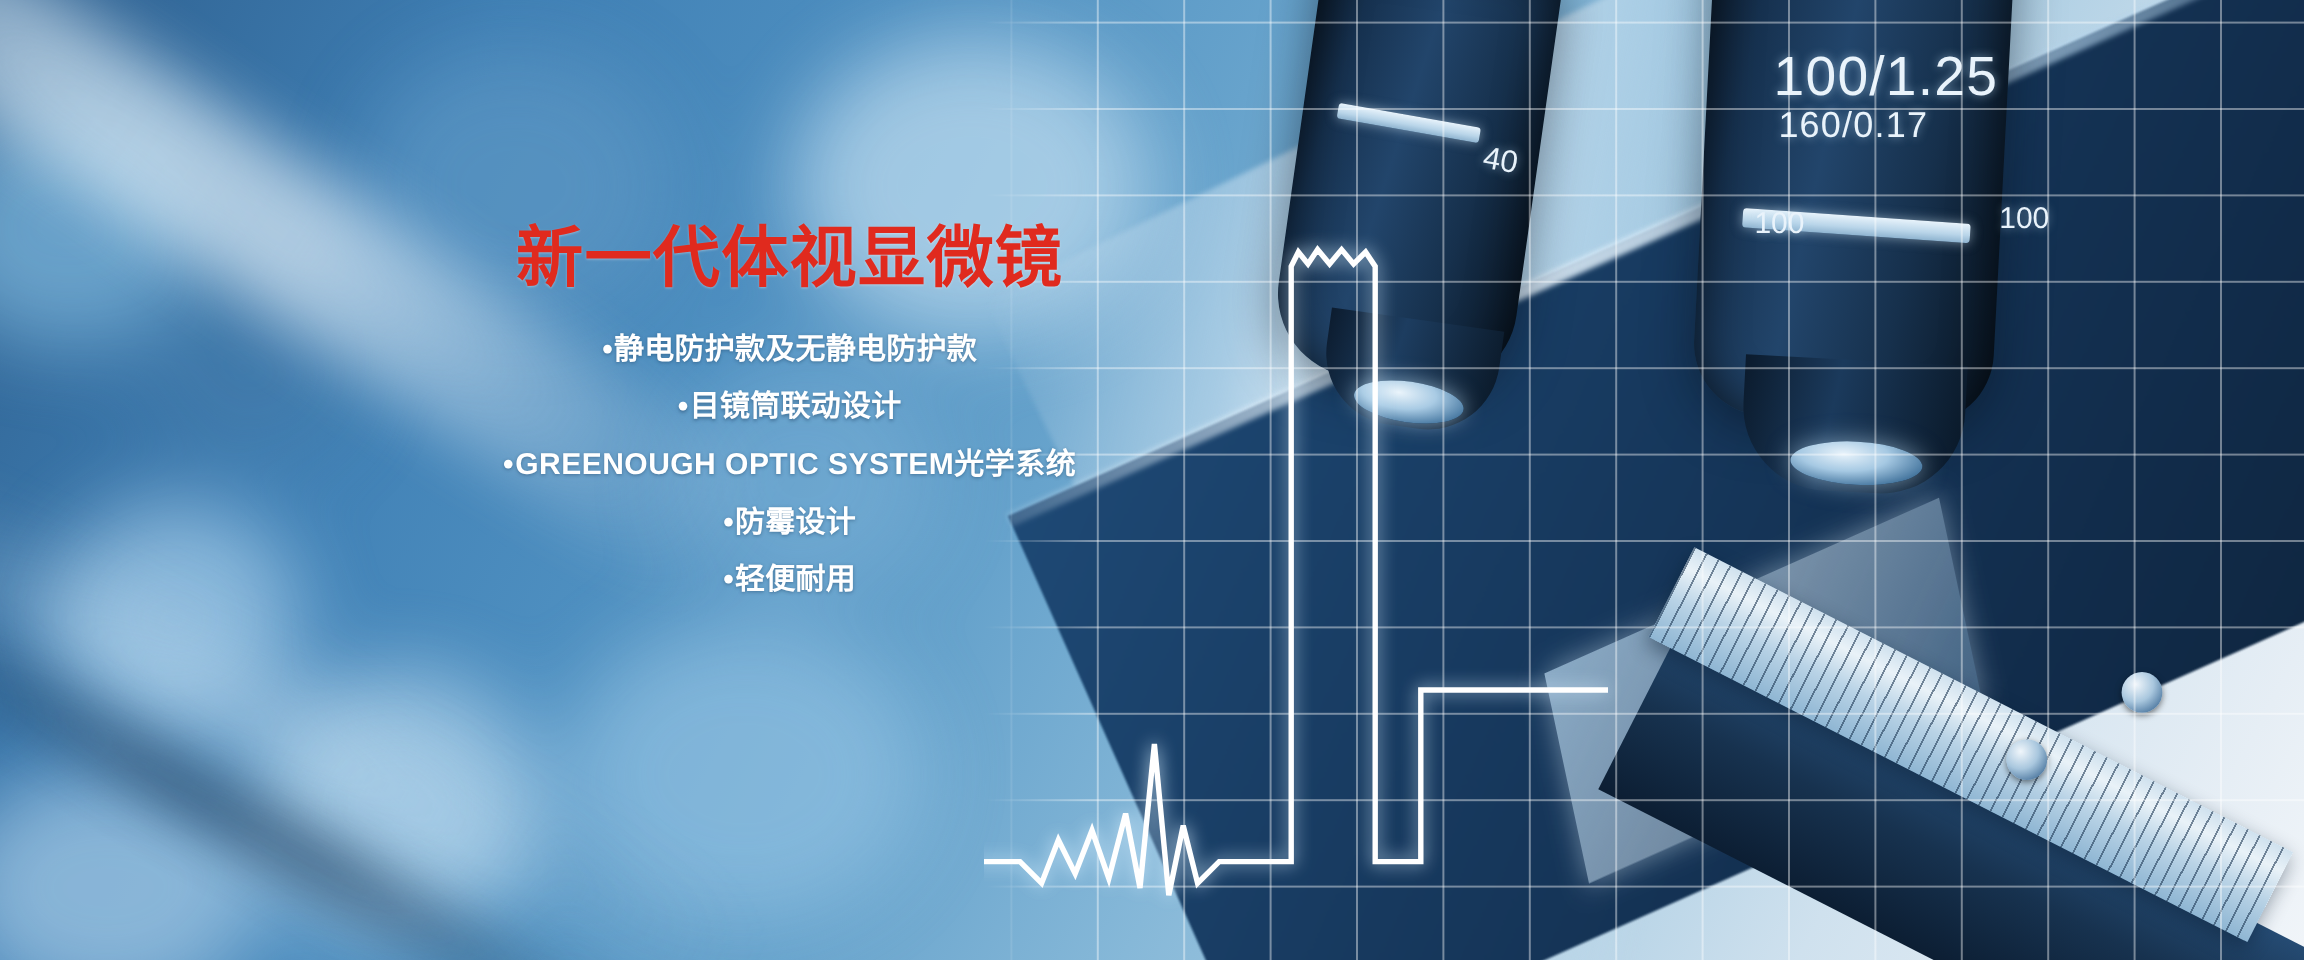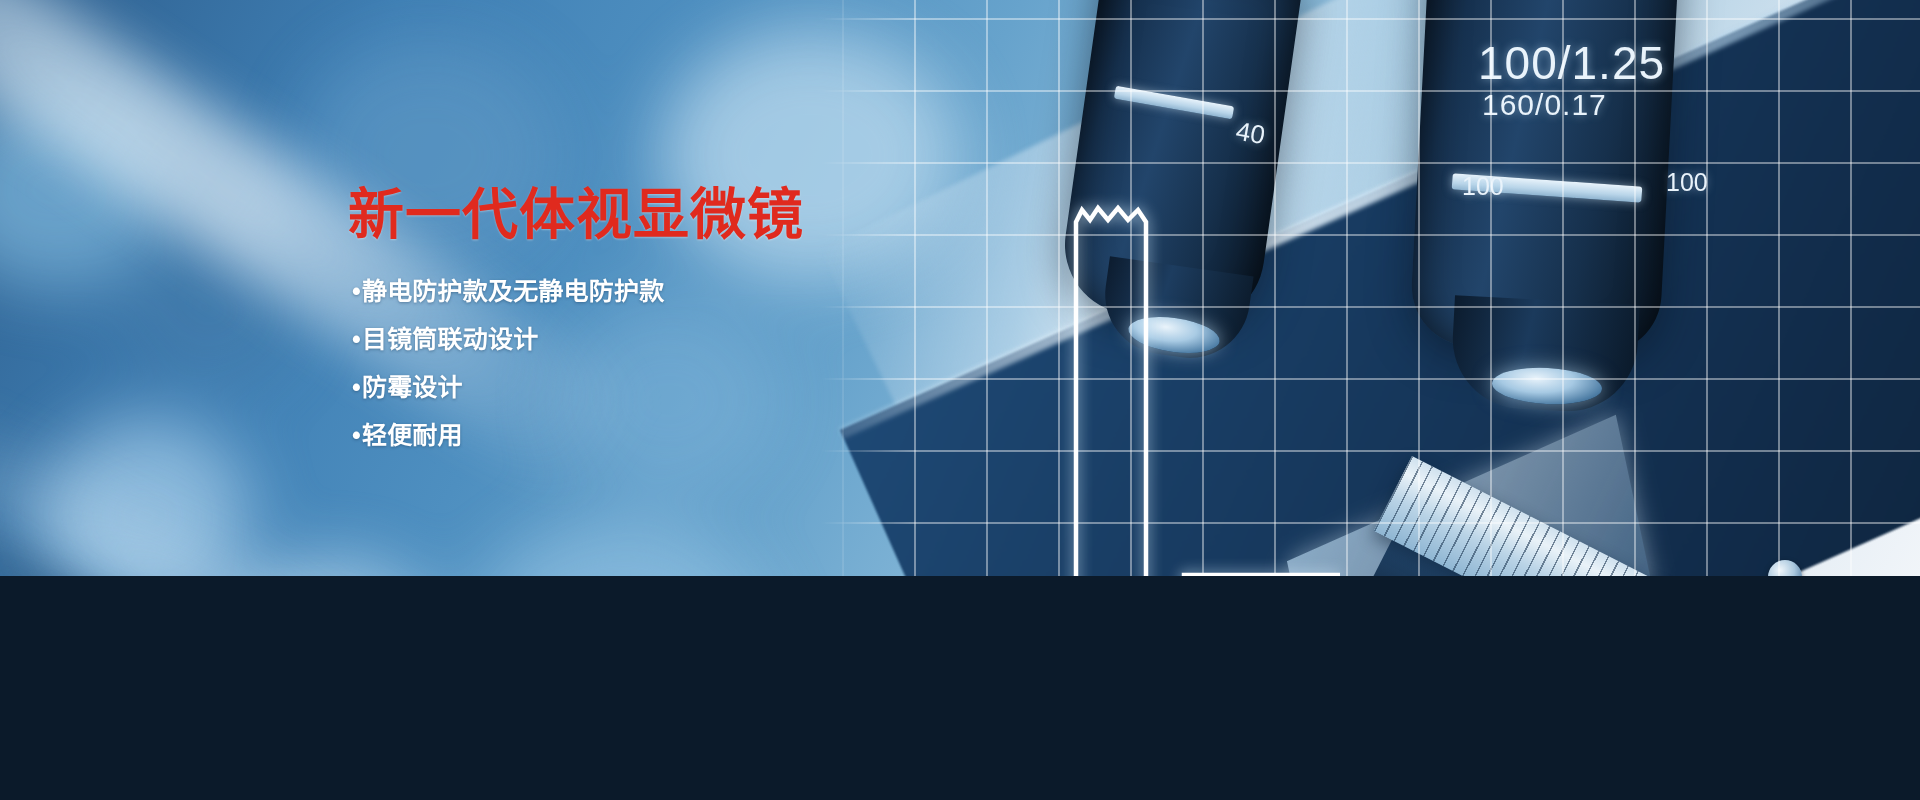--- a/index.html
+++ b/index.html
@@ -4,24 +4,25 @@
 <title>Microscope Banner</title>
 <style>
   html, body {
     margin: 0;
     padding: 0;
     background: #0b1a2a;
   }
   #banner {
     position: relative;
     width: 1920px;
-    height: 576px;
+    height: 800px;
     overflow: hidden;
     font-family: "Liberation Sans", "DejaVu Sans", sans-serif;
     background: #2f6ca3;
+    text-align: center;
   }
 
   
   .layer { position: absolute; inset: 0; }
 
   .bg-base {
     background:
       linear-gradient(118deg,
         #2e5f8e 0%,
         #3f7fb4 18%,
@@ -349,20 +350,23 @@
 
   <div class="content">
     <h1 class="headline">新一代体视显微镜</h1>
     <ul class="bullets">
       <li>
         <span class="dot">•</span><span>静电防护款及无静电防护款</span>
       </li>
       <li>
         <span class="dot">•</span><span>目镜筒联动设计</span>
       </li>
+      <li class="latin">
+        <span class="dot">•</span><span>GREENOUGH OPTIC SYSTEM光学系统</span>
+      </li>
       <li>
         <span class="dot">•</span><span>防霉设计</span>
       </li>
       <li>
         <span class="dot">•</span><span>轻便耐用</span>
       </li>
     </ul>
   </div>
 
 </div>

